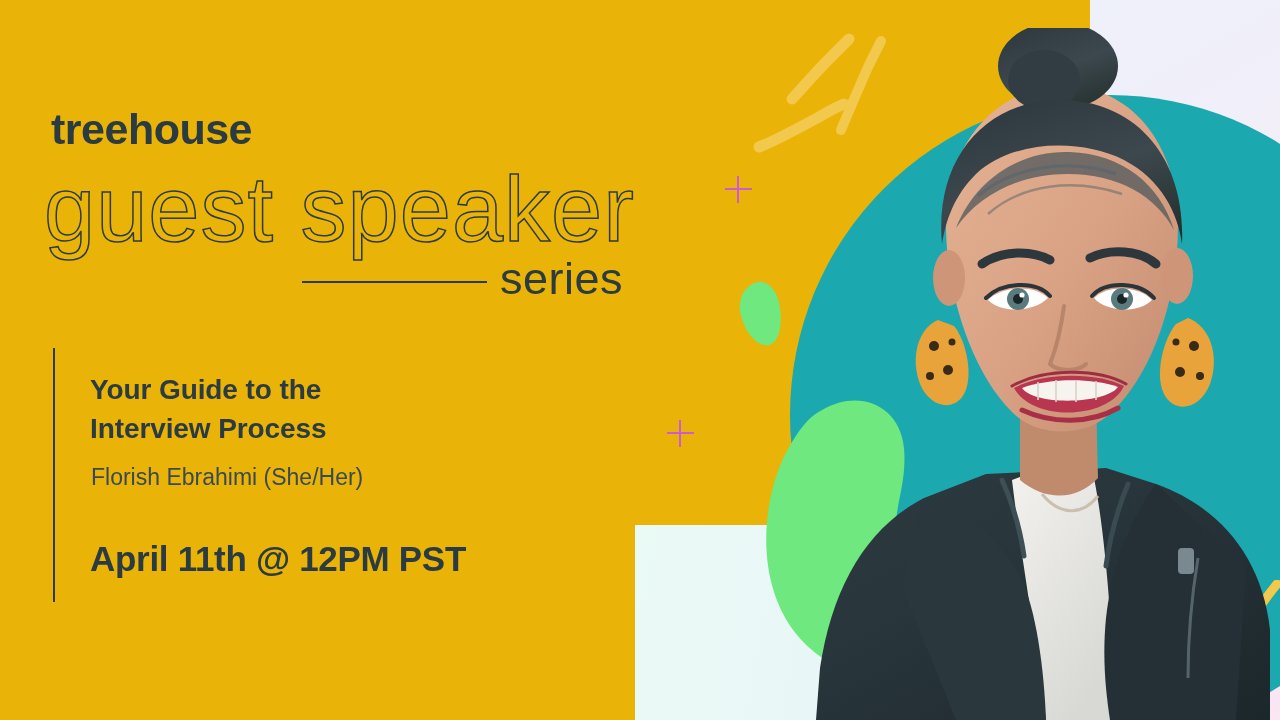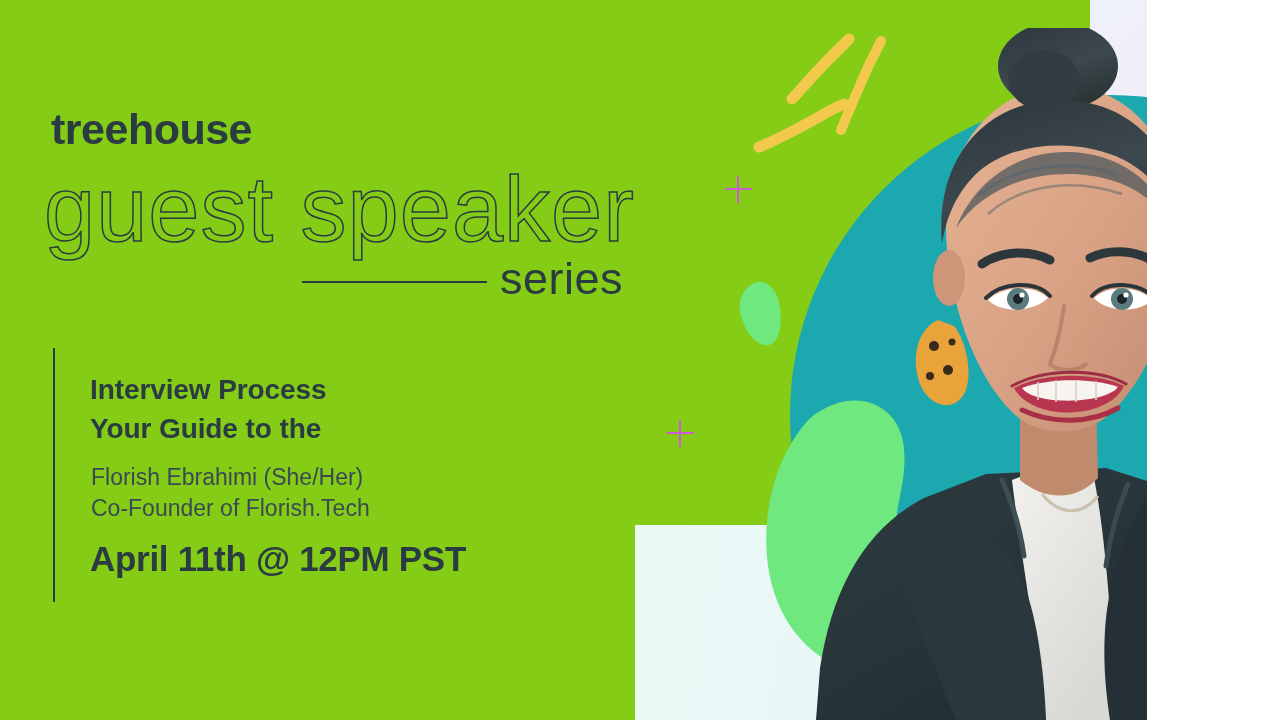--- a/index.html
+++ b/index.html
@@ -2,22 +2,22 @@
 <html><head>
 <meta charset="utf-8">
 <title>Treehouse Guest Speaker Series</title>
 <style>
   * { margin:0; padding:0; box-sizing:border-box; }
   html,body{ width:1280px; height:720px; overflow:hidden; background:#ffffff; }
   body{ font-family:"Liberation Sans", sans-serif; }
 
   #stage{
     position:relative;
-    width:1147px; height:720px;
-    background:#84cc16;
+    width:1280px; height:720px;
+    background:#eab308;
     overflow:hidden;
   }
 
   
   .panel{ position:absolute; }
   #panel-top-right{
     left:1090px; top:0; width:190px; height:520px;
     background:linear-gradient(150deg,#eef0fa 0%,#f2eef8 45%,#fbe9f4 100%);
   }
   #panel-bottom-left{
@@ -285,21 +285,20 @@
       <text id="headline-svg-text" x="0" y="78" font-family="'Liberation Sans', sans-serif" font-size="92" font-weight="400" letter-spacing="1" fill="none" stroke="#2a3b42" stroke-width="1.5">guest speaker</text>
     </svg>
   </div>
 
   <div id="series-divider"></div>
   <div id="series-word">series</div>
 
   <div id="vertical-rule"></div>
 
   <div id="session-title">
+    <div>Your Guide to the</div>
     <div>Interview Process</div>
-    <div>Your Guide to the</div>
   </div>
 
   <div id="speaker-name">Florish Ebrahimi (She/Her)</div>
-  <div id="speaker-role">Co-Founder of Florish.Tech</div>
   <div id="event-datetime">April 11th @ 12PM PST</div>
 
 </div>
 
 </body></html>

